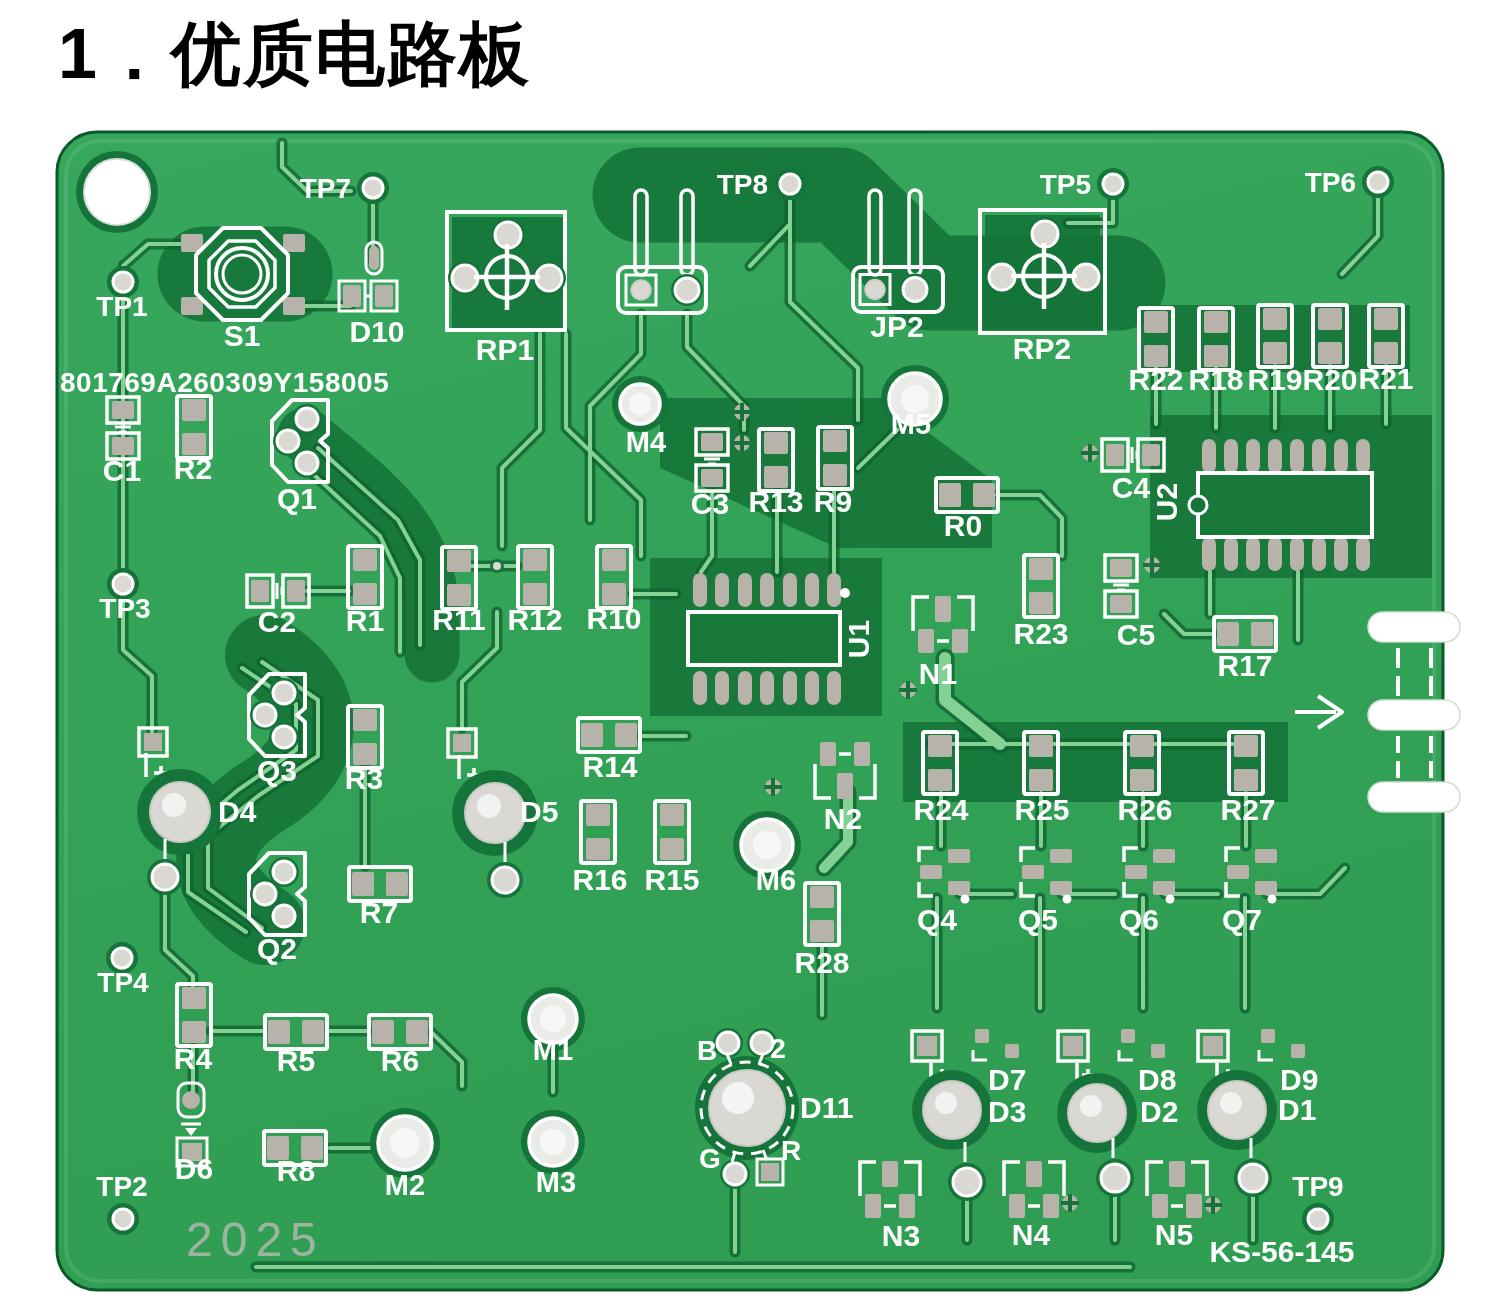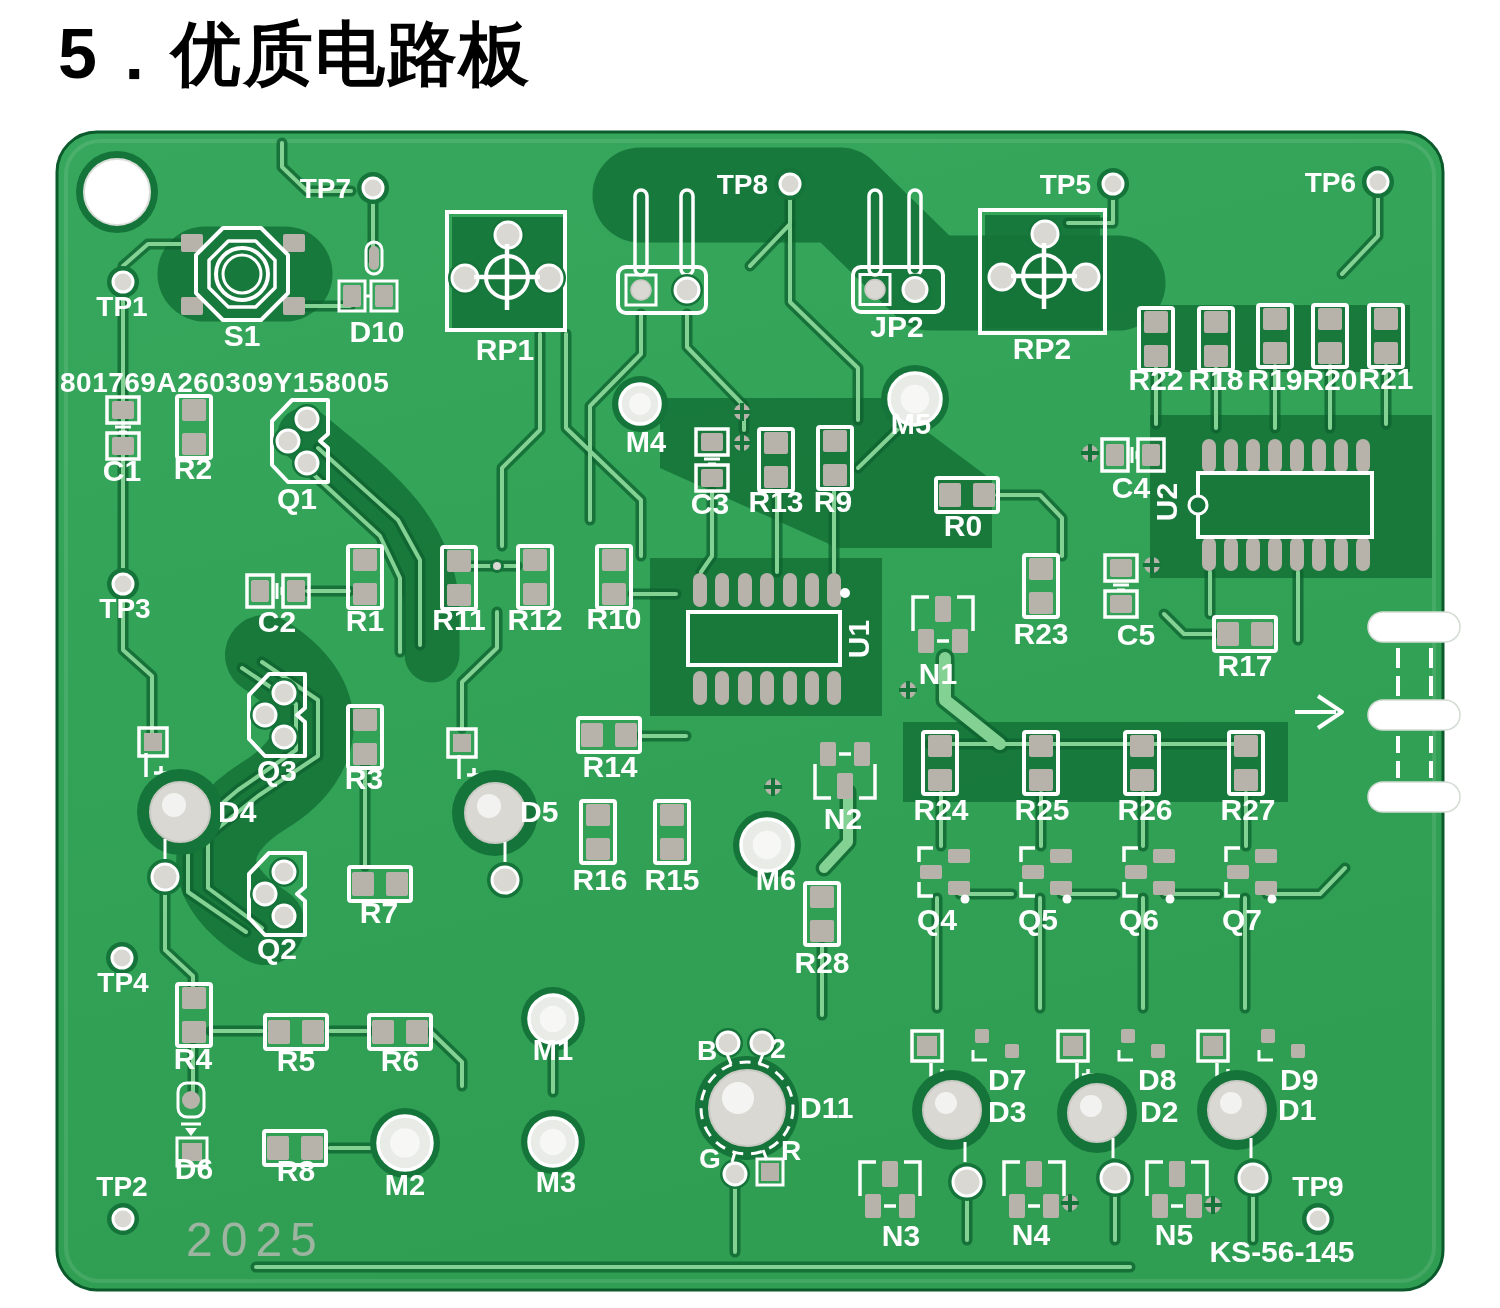--- a/index.html
+++ b/index.html
@@ -7,21 +7,21 @@
          font-family:"Liberation Sans",sans-serif;}
   .caption{position:absolute;left:58px;top:8px;font-size:70px;font-weight:700;color:#000;
            letter-spacing:2px;margin:0;font-family:"Liberation Sans",sans-serif;}
   svg{position:absolute;left:0;top:0;}
   text{font-family:"Liberation Sans",sans-serif;}
 </style>
 </head>
 <body>
 
 <div class="stage">
-  <h1 class="caption">5．优质电路板</h1>
+  <h1 class="caption">1．优质电路板</h1>
   <svg id="pcb" width="1500" height="1308" viewBox="0 0 1500 1308">
       <defs>
         <linearGradient id="bg" x1="0" y1="0" x2="0.3" y2="1">
           <stop offset="0" stop-color="#36a75c"></stop>
           <stop offset="1" stop-color="#2f9e53"></stop>
         </linearGradient>
       </defs>
       <rect x="57" y="132" width="1386" height="1158" rx="40" fill="url(#bg)" stroke="#0a5a2c" stroke-width="3"></rect>
       <rect x="66" y="141" width="1368" height="1140" rx="34" fill="none" stroke="rgba(255,255,255,0.10)" stroke-width="4"></rect>
       <g>

